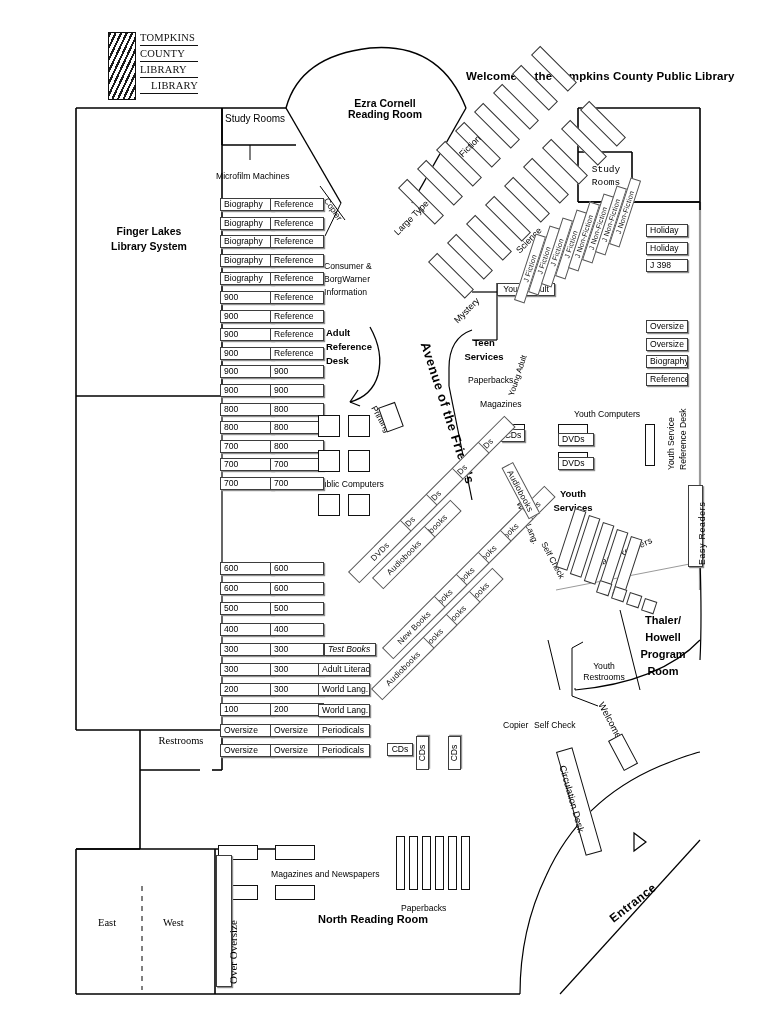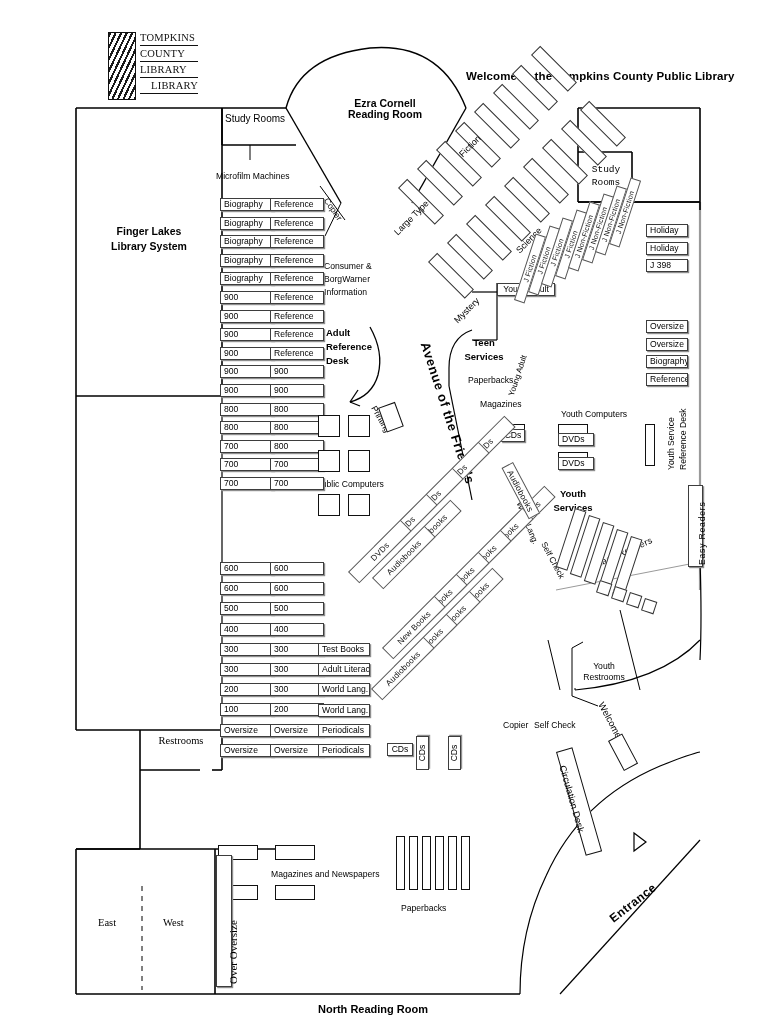--- a/index.html
+++ b/index.html
@@ -284,22 +284,28 @@
   <div class="abs lbl b ctr" style="left:88px; top:224px; width:122px; font-size:10.5px; line-height:15px;">
     <div>Finger Lakes</div>
     <div>Library System</div>
   </div>
 
   <div class="abs lbl serif ctr" style="left:140px; top:735px; width:82px;">Restrooms</div>
 
   <div class="abs lbl serif" style="left:98px; top:917px;">East</div>
   <div class="abs lbl serif" style="left:163px; top:917px;">West</div>
 
-  <div class="abs lbl b ctr" style="left:318px; top:1004px; width:110px; font-size:11px;">North Reading Room</div>
-
+  <div class="abs lbl b ctr" style="left:318px; top:914px; width:110px; font-size:11px;">North Reading Room</div>
+
+  <div class="abs lbl b ctr" style="left:630px; top:612px; width:66px; font-size:11px; line-height:17px;">
+    <div>Thaler/</div>
+    <div>Howell</div>
+    <div>Program</div>
+    <div>Room</div>
+  </div>
 
   <div class="abs lbl ctr" style="left:578px; top:661px; width:52px; line-height:11px;">
     <div>Youth</div>
     <div>Restrooms</div>
   </div>
 
   <div class="abs lbl" style="left:216px; top:171px;">Microfilm Machines</div>
 
   <div class="abs lbl" style="left:324px; top:260px; line-height:13px;">
     <div>Consumer &amp;</div>
@@ -319,21 +325,21 @@
 
   <div class="abs lbl" style="left:316px; top:479px;">Public Computers</div>
 
   <div class="abs lbl b ctr" style="left:460px; top:336px; width:48px; font-size:9.5px; line-height:14px;">
     <div>Teen</div>
     <div>Services</div>
   </div>
   <div class="abs lbl" style="left:468px; top:375px;">Paperbacks</div>
   <div class="abs lbl" style="left:480px; top:399px;">Magazines</div>
 
-  <div class="abs lbl" style="left:561px; top:409px;">Youth Computers</div>
+  <div class="abs lbl" style="left:574px; top:409px;">Youth Computers</div>
 
   <div class="abs lbl b ctr" style="left:547px; top:487px; width:52px; font-size:9.5px; line-height:14px;">
     <div>Youth</div>
     <div>Services</div>
   </div>
 
   <div class="abs" style="left:656px; top:470px; width:120px;">
     <div class="lbl r90" style="position:absolute; left:10px; top:0;">Youth Service</div>
     <div class="lbl r90" style="position:absolute; left:22px; top:0;">Reference Desk</div>
   </div>
@@ -433,21 +439,21 @@
       <div class="shelf" style="position: absolute; left: 0px; top: 40.4px; width: 100%;">500</div>
       <div class="shelf" style="position: absolute; left: 0px; top: 60.6px; width: 100%;">400</div>
       <div class="shelf" style="position: absolute; left: 0px; top: 80.8px; width: 100%;">300</div>
       <div class="shelf" style="position: absolute; left: 0px; top: 101px; width: 100%;">300</div>
       <div class="shelf" style="position: absolute; left: 0px; top: 121.2px; width: 100%;">300</div>
       <div class="shelf" style="position: absolute; left: 0px; top: 141.4px; width: 100%;">200</div>
       <div class="shelf" style="position: absolute; left: 0px; top: 161.6px; width: 100%;">Oversize</div>
       <div class="shelf" style="position: absolute; left: 0px; top: 181.8px; width: 100%;">Oversize</div>
     </div>
   <div class="abs" id="col3l" style="left:318px; top:643px; width:52px;">
-      <div class="shelf" style="position: absolute; left: 0px; top: 0px; width: 100%;">Test Books</div>
+      <div class="shelf" style="position: absolute; left: 6px; top: 0px; width: 100%; font-style: italic;">Test Books</div>
       <div class="shelf" style="position: absolute; left: 0px; top: 20.2px; width: 100%;">Adult Literacy</div>
       <div class="shelf" style="position: absolute; left: 0px; top: 40.4px; width: 100%;">World Lang.</div>
       <div class="shelf" style="position: absolute; left: 0px; top: 60.6px; width: 100%;">World Lang.</div>
       <div class="shelf" style="position: absolute; left: 0px; top: 80.8px; width: 100%;">Periodicals</div>
       <div class="shelf" style="position: absolute; left: 0px; top: 101px; width: 100%;">Periodicals</div>
     </div>
 
   <div class="abs" id="colru" style="left:646px; top:224px; width:42px;">
       <div class="shelf" style="position: absolute; left: 0px; top: 0px; width: 100%;">Holiday</div>
       <div class="shelf" style="position: absolute; left: 0px; top: 17.5px; width: 100%;">Holiday</div>

